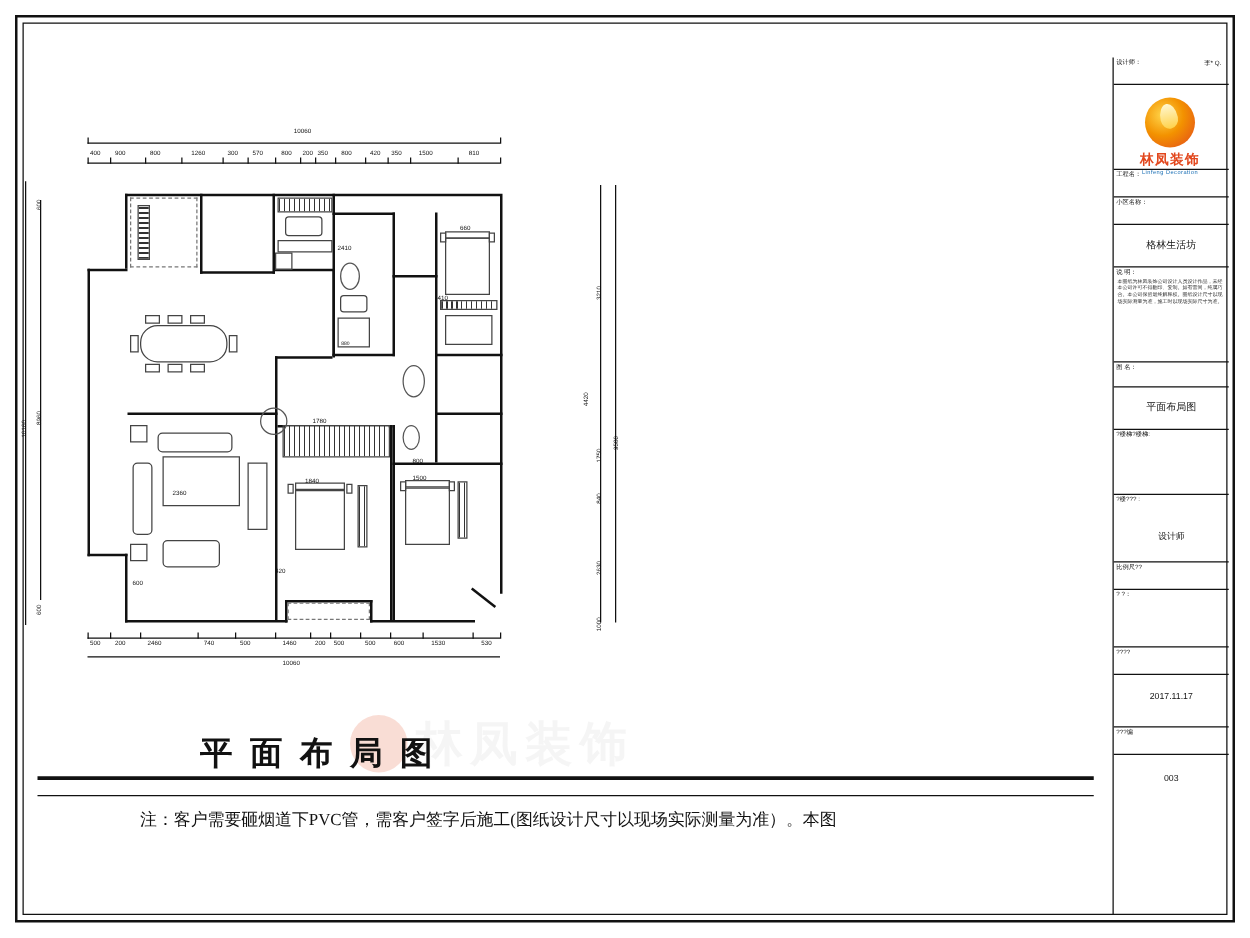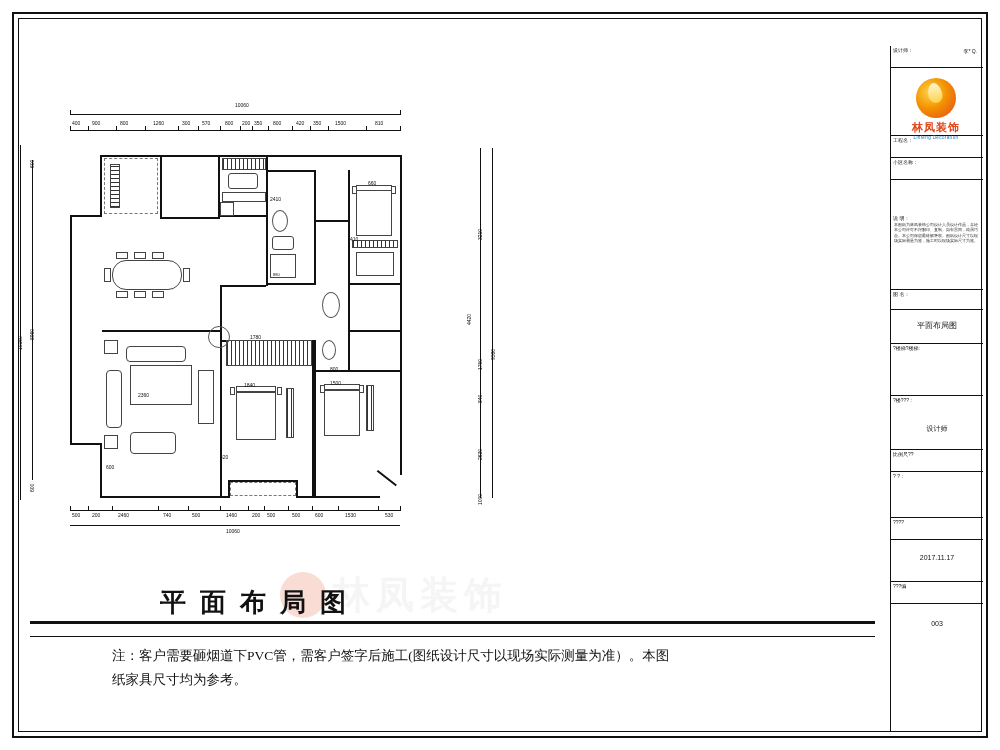--- a/index.html
+++ b/index.html
@@ -70,20 +70,23 @@
     </div>
 
     <div class="tb-row" style="top:22px;height:68px;"></div>
 
     <div class="tb-row" style="top:90px;height:22px;">
       <div class="tb-label">工程名：</div>
     </div>
 
     <div class="tb-row" style="top:112px;height:22px;">
       <div class="tb-label">小区名称：</div>
+    </div>
+    <div class="tb-row" style="top:134px;height:34px;">
+      <div class="tb-val" style="padding-top:10px;">格林生活坊</div>
     </div>
 
     <div class="tb-row" style="top:168px;height:76px;">
       <div class="tb-label">说  明：</div>
       <div class="tb-small" style="padding:0 3px;font-size:4px;line-height:1.3;color:#333;">本图纸为林凤装饰公司设计人员设计作品，未经本公司许可不得翻印、复制。如有雷同，纯属巧合。本公司保留最终解释权。图纸设计尺寸以现场实际测量为准，施工时以现场实际尺寸为准。</div>
     </div>
 
     <div class="tb-row" style="top:244px;height:20px;">
       <div class="tb-label">图  名：</div>
     </div>
@@ -323,16 +326,15 @@
   <div class="wm">
     <div class="wm-circle"></div>
     <div class="wm-text">林凤装饰</div>
   </div>
 
   <div class="plan-title">平面布局图</div>
   <div class="rule1"></div>
   <div class="rule2"></div>
   <div class="note">
     <div>注：客户需要砸烟道下PVC管，需客户签字后施工(图纸设计尺寸以现场实际测量为准）。本图</div>
-    <div>纸家具尺寸均为参考。</div>
   </div>
 
 </div>
 
 </body></html>

